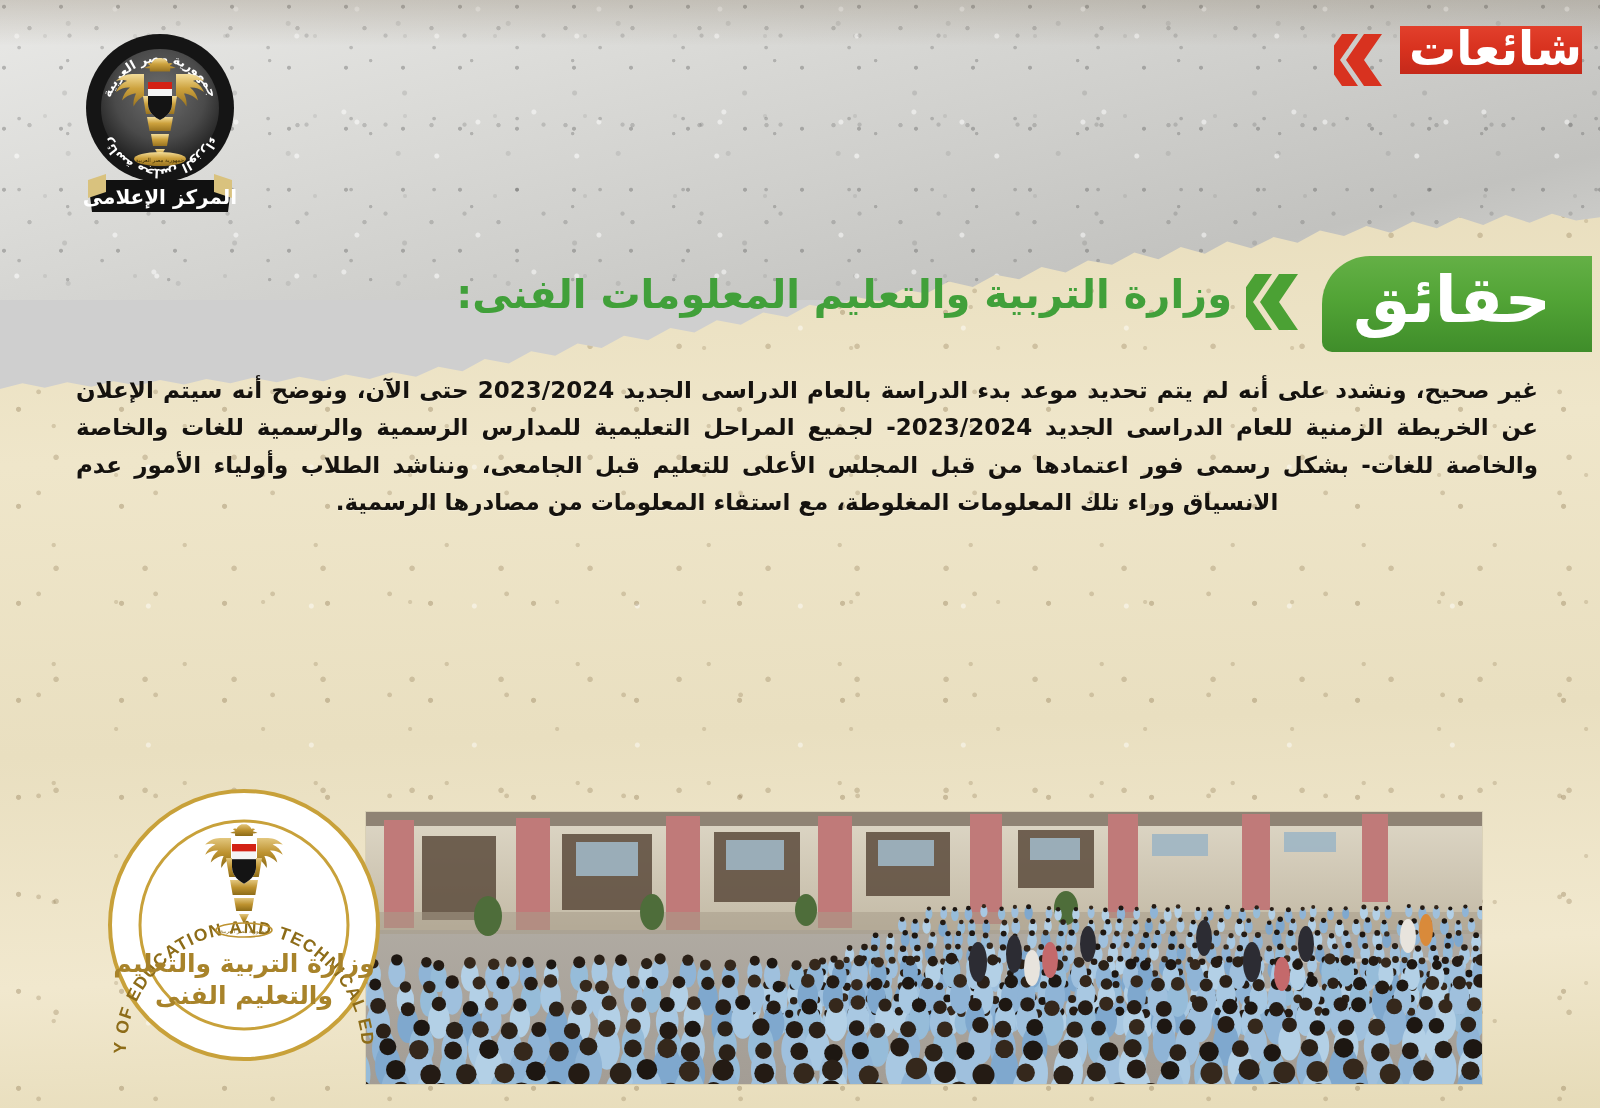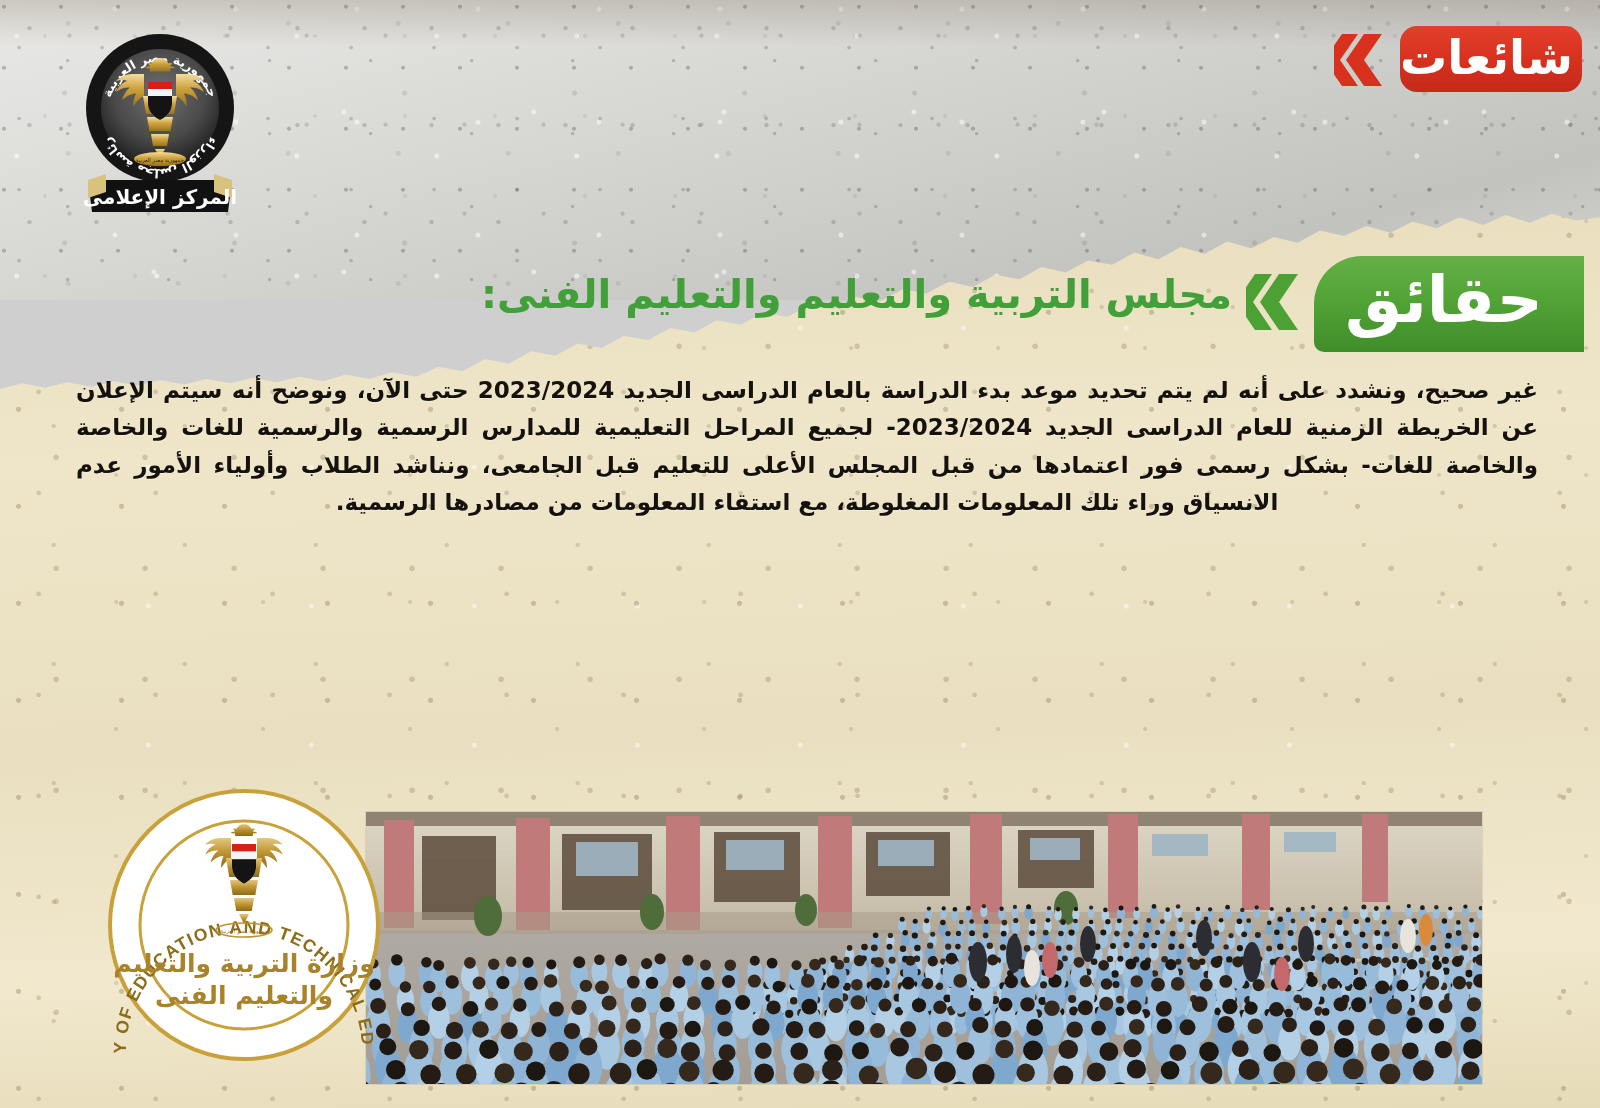--- a/index.html
+++ b/index.html
@@ -93,25 +93,24 @@
     position: absolute;
     left: 72px; top: 22px;
     width: 176px; height: 192px;
     z-index: 9;
   }
 
   
   .rumor-badge {
     position: absolute;
     right: 18px; top: 26px;
-    width: 182px; height: 66px;
+    width: 182px; height: 48px;
     background: linear-gradient(180deg, #e2402c 0%, #d8321f 48%, #c5291a 100%);
-    display: flex; align-items: center; justify-content: flex-end;
+    display: flex; align-items: center; justify-content: flex-start;
     z-index: 10;
-    border-radius: 17px;
   }
   .rumor-badge-label {
     color: #fff;
     font-size: 47px;
     font-weight: bold;
     line-height: 1;
     letter-spacing: -1px;
     padding-bottom: 4px;
   }
   .rumor-chevrons {
@@ -129,21 +128,21 @@
     font-size: 37px;
     font-weight: bold;
     line-height: 1.33;
     z-index: 10;
     text-shadow: 0 1px 0 rgba(255,255,255,.35);
   }
 
   
   .facts-badge {
     position: absolute;
-    right: 16px; top: 256px;
+    right: 8px; top: 256px;
     width: 270px; height: 96px;
     background: linear-gradient(180deg, #64b046 0%, #52a436 45%, #3f8d2a 100%);
     border-top-left-radius: 48px;
     border-bottom-left-radius: 10px;
     display: flex; align-items: center; justify-content: center;
     z-index: 10;
   }
   .facts-badge-label {
     color: #ffffff;
     font-size: 64px;
@@ -276,21 +275,21 @@
     <svg viewBox="0 0 58 56" width="58" height="56">
       <path d="M30 2 L48 2 L30 28 L48 54 L30 54 L12 28 Z" fill="#d8321f"></path>
       <path d="M8 2 L24 2 L6 28 L24 54 L8 54 L-10 28 Z" fill="#d8321f"></path>
     </svg>
   </div>
 
   <div class="rumor-badge">
     <span class="rumor-badge-label">شائعات</span>
   </div>
 
-  <div class="facts-subtitle">مجلس التربية والتعليم والتعليم الفنى:</div>
+  <div class="facts-subtitle">وزارة التربية والتعليم المعلومات الفنى:</div>
 
   <div class="facts-chevrons">
     <svg viewBox="0 0 62 60" width="62" height="60">
       <path d="M33 2 L52 2 L33 30 L52 58 L33 58 L14 30 Z" fill="#4ba134"></path>
       <path d="M9 2 L26 2 L7 30 L26 58 L9 58 L-10 30 Z" fill="#4ba134"></path>
     </svg>
   </div>
 
   <div class="facts-badge">
     <span class="facts-badge-label">حقائق</span>

